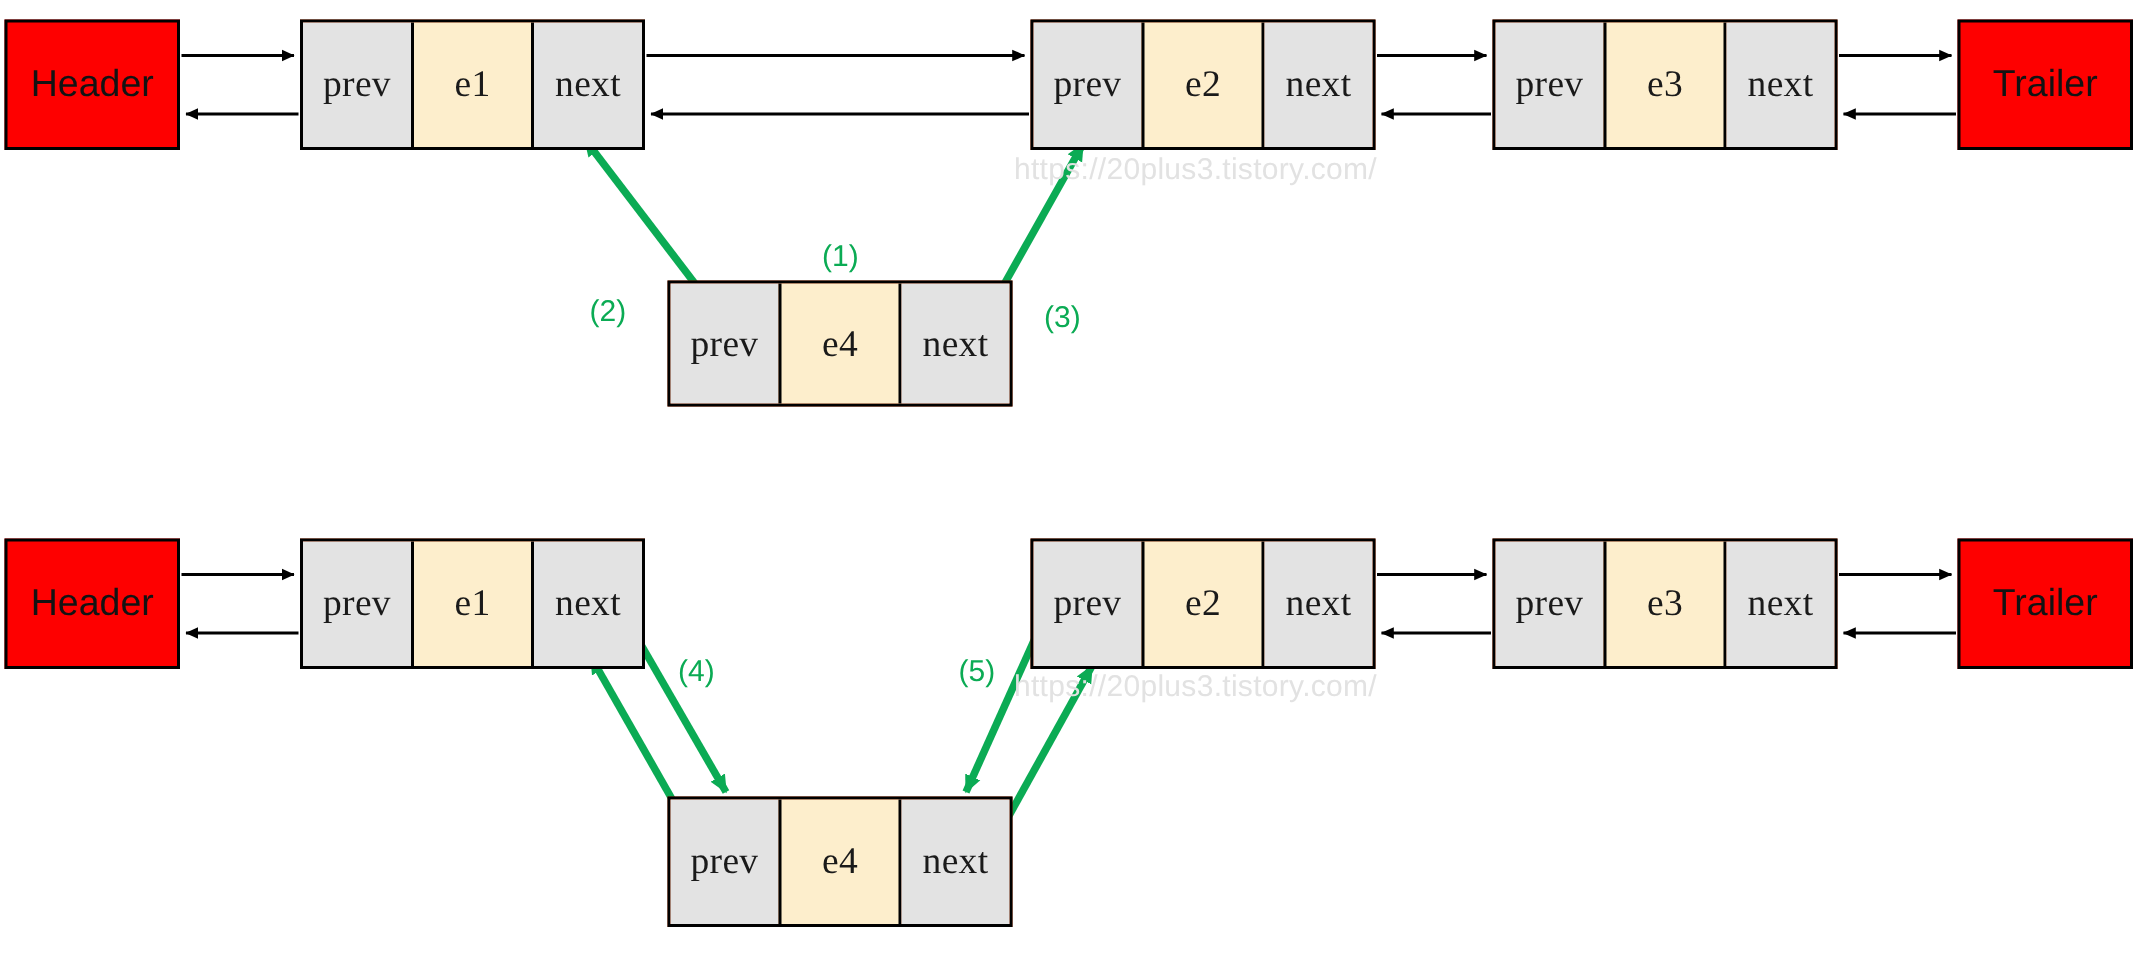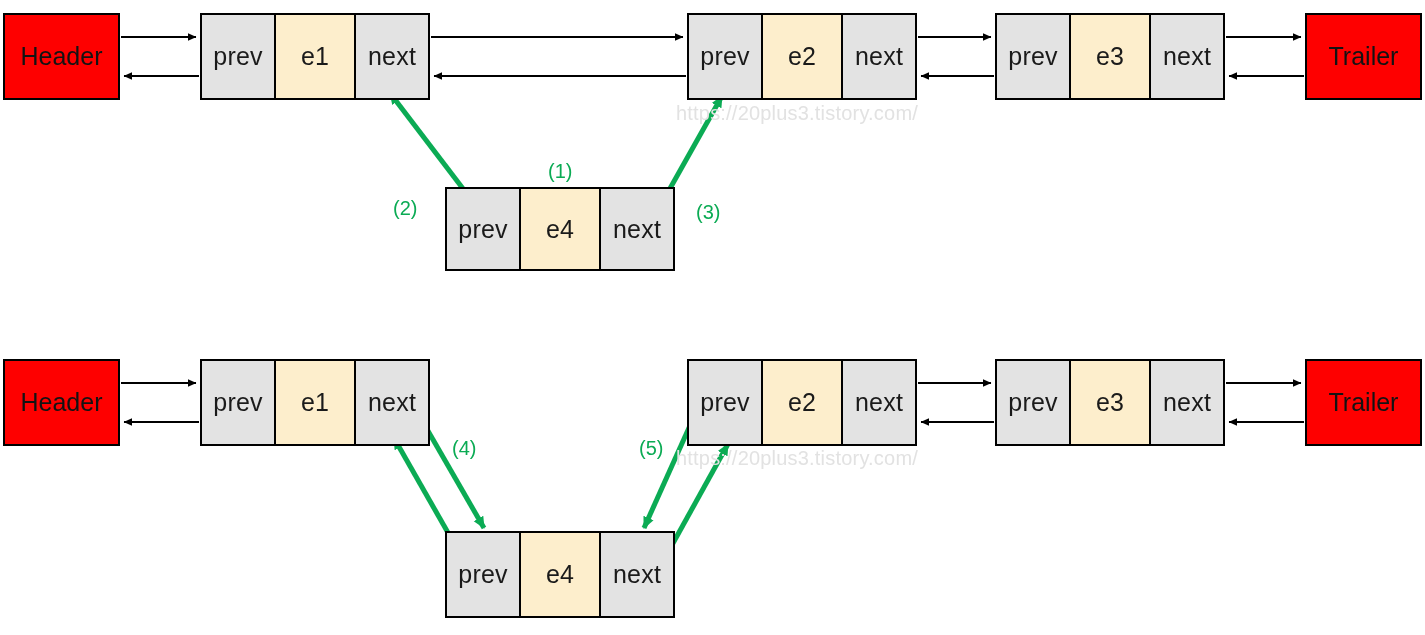--- a/index.html
+++ b/index.html
@@ -27,20 +27,21 @@
     height: 635px;
     pointer-events: none;
   }
   
   .node {
     position: absolute;
     display: flex;
     box-sizing: border-box;
     border: 2px solid #000000;
     background: #c2410c;
+    font-family: Liberation Serif, serif;
   }
   .cell {
     box-sizing: border-box;
     display: flex;
     align-items: center;
     justify-content: center;
     font-size: 25px;
     color: #1a1a1a;
     line-height: 1;
     letter-spacing: .2px;

